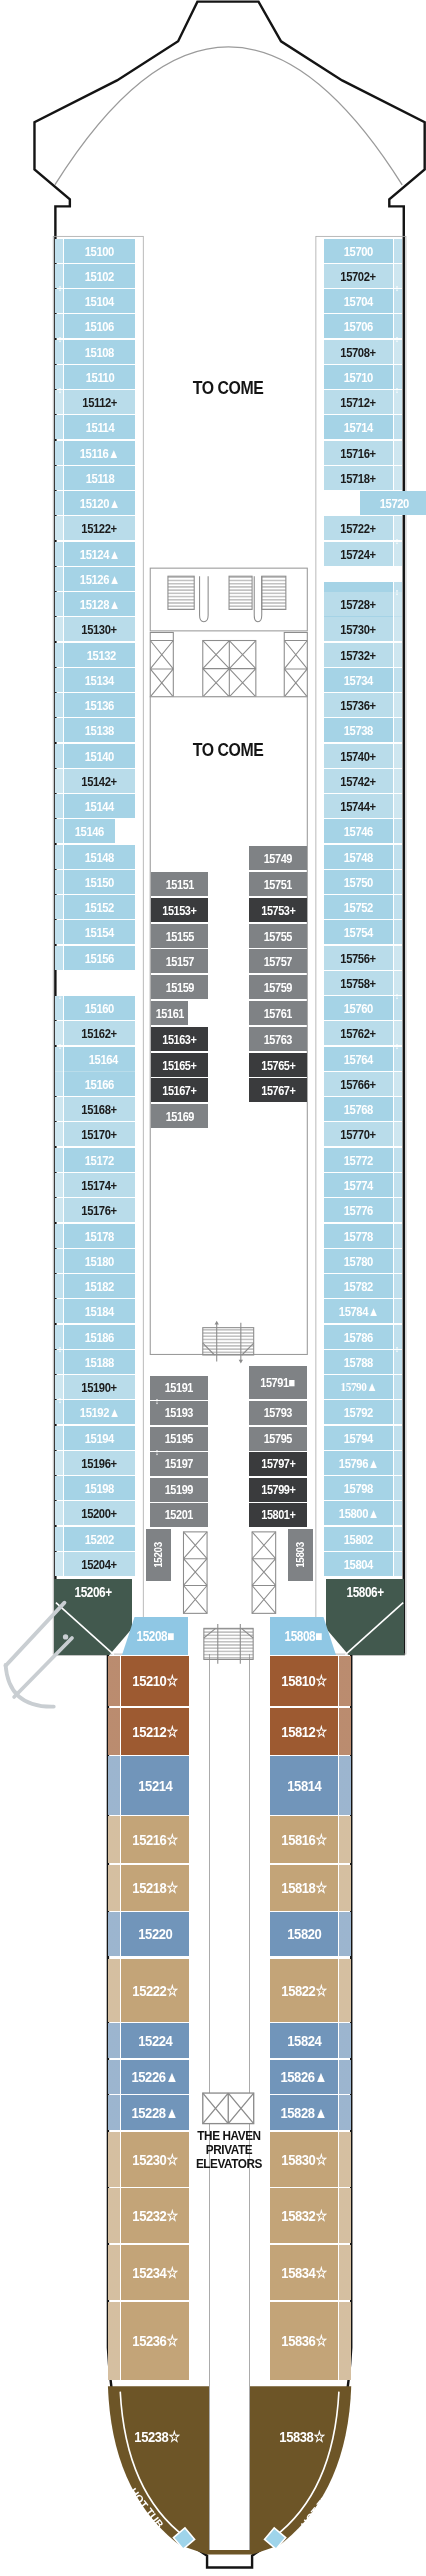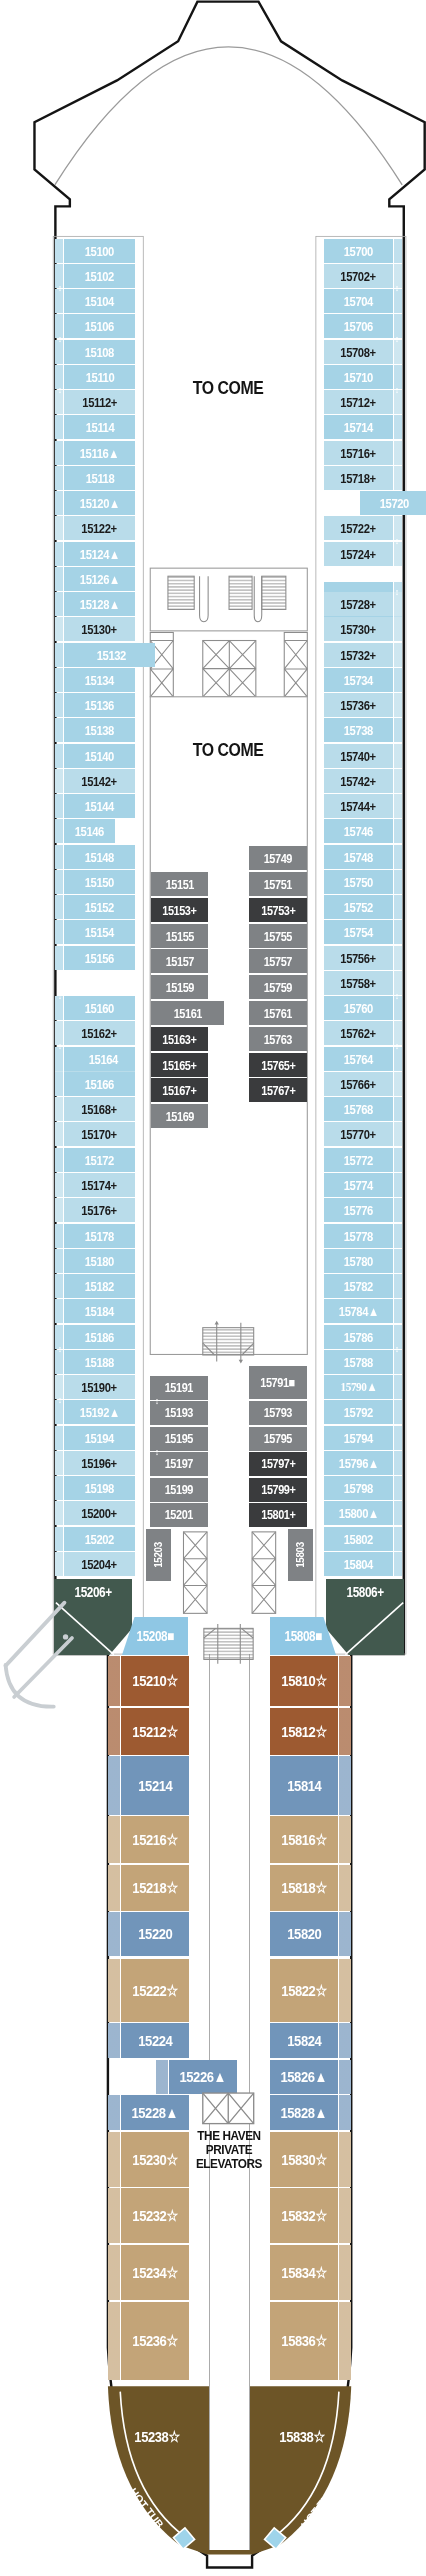--- a/index.html
+++ b/index.html
@@ -195,21 +195,21 @@
       </div>
       <div class="bx" style="left: 55px; top: 567px; width: 80px; height: 24px; font-size: 13.4px; background: linear-gradient(90deg, rgba(255, 255, 255, 0.3) 0px, rgba(255, 255, 255, 0.3) 8px, rgb(255, 255, 255) 8px, rgb(255, 255, 255) 9px, rgba(0, 0, 0, 0) 9px) rgb(165, 211, 230); color: rgb(255, 255, 255); padding-left: 9px;">
         <span>15126▲</span>
       </div>
       <div class="bx" style="left: 55px; top: 592px; width: 80px; height: 24px; font-size: 13.4px; background: linear-gradient(90deg, rgba(255, 255, 255, 0.3) 0px, rgba(255, 255, 255, 0.3) 8px, rgb(255, 255, 255) 8px, rgb(255, 255, 255) 9px, rgba(0, 0, 0, 0) 9px) rgb(165, 211, 230); color: rgb(255, 255, 255); padding-left: 9px;">
         <span>15128▲</span>
       </div>
       <div class="bx" style="left: 55px; top: 617px; width: 80px; height: 24px; font-size: 13.4px; background: linear-gradient(90deg, rgba(255, 255, 255, 0.3) 0px, rgba(255, 255, 255, 0.3) 8px, rgb(255, 255, 255) 8px, rgb(255, 255, 255) 9px, rgba(0, 0, 0, 0) 9px) rgb(185, 220, 234); color: rgb(27, 27, 27); padding-left: 9px;">
         <span>15130+</span>
       </div>
-      <div class="bx" style="left: 55px; top: 643px; width: 100px; height: 24px; font-size: 13.4px; background: linear-gradient(90deg, rgba(255, 255, 255, 0.3) 0px, rgba(255, 255, 255, 0.3) 8px, rgb(255, 255, 255) 8px, rgb(255, 255, 255) 9px, rgba(0, 0, 0, 0) 9px) rgb(165, 211, 230); color: rgb(255, 255, 255); padding-left: 13px;">
+      <div class="bx" style="left: 55px; top: 643px; width: 80px; height: 24px; font-size: 13.4px; background: linear-gradient(90deg, rgba(255, 255, 255, 0.3) 0px, rgba(255, 255, 255, 0.3) 8px, rgb(255, 255, 255) 8px, rgb(255, 255, 255) 9px, rgba(0, 0, 0, 0) 9px) rgb(165, 211, 230); color: rgb(255, 255, 255); padding-left: 13px;">
         <span>15132</span>
       </div>
       <div class="bx" style="left: 55px; top: 668px; width: 80px; height: 24px; font-size: 13.4px; background: linear-gradient(90deg, rgba(255, 255, 255, 0.3) 0px, rgba(255, 255, 255, 0.3) 8px, rgb(255, 255, 255) 8px, rgb(255, 255, 255) 9px, rgba(0, 0, 0, 0) 9px) rgb(165, 211, 230); color: rgb(255, 255, 255); padding-left: 9px;">
         <span>15134</span>
       </div>
       <div class="bx" style="left: 55px; top: 693px; width: 80px; height: 24px; font-size: 13.4px; background: linear-gradient(90deg, rgba(255, 255, 255, 0.3) 0px, rgba(255, 255, 255, 0.3) 8px, rgb(255, 255, 255) 8px, rgb(255, 255, 255) 9px, rgba(0, 0, 0, 0) 9px) rgb(165, 211, 230); color: rgb(255, 255, 255); padding-left: 9px;">
         <span>15136</span>
       </div>
       <div class="bx" style="left: 55px; top: 718px; width: 80px; height: 24px; font-size: 13.4px; background: linear-gradient(90deg, rgba(255, 255, 255, 0.3) 0px, rgba(255, 255, 255, 0.3) 8px, rgb(255, 255, 255) 8px, rgb(255, 255, 255) 9px, rgba(0, 0, 0, 0) 9px) rgb(165, 211, 230); color: rgb(255, 255, 255); padding-left: 9px;">
         <span>15138</span>
@@ -480,21 +480,21 @@
       </div>
       <div class="bx" style="left: 151px; top: 924px; width: 57px; height: 24px; font-size: 13px; background: rgb(127, 130, 133); color: rgb(255, 255, 255);">
         <span>15155</span>
       </div>
       <div class="bx" style="left: 151px; top: 949px; width: 57px; height: 24px; font-size: 13px; background: rgb(127, 130, 133); color: rgb(255, 255, 255);">
         <span>15157</span>
       </div>
       <div class="bx" style="left: 151px; top: 975px; width: 57px; height: 24px; font-size: 13px; background: rgb(127, 130, 133); color: rgb(255, 255, 255);">
         <span>15159</span>
       </div>
-      <div class="bx" style="left: 151px; top: 1001px; width: 73px; height: 24px; font-size: 13px; background: rgb(127, 130, 133); color: rgb(255, 255, 255);">
+      <div class="bx" style="left: 151px; top: 1001px; width: 37px; height: 24px; font-size: 13px; background: rgb(127, 130, 133); color: rgb(255, 255, 255);">
         <span>15161</span>
       </div>
       <div class="bx" style="left: 151px; top: 1027px; width: 57px; height: 24px; font-size: 13px; background: rgb(58, 59, 61); color: rgb(255, 255, 255);">
         <span>15163+</span>
       </div>
       <div class="bx" style="left: 151px; top: 1053px; width: 57px; height: 24px; font-size: 13px; background: rgb(58, 59, 61); color: rgb(255, 255, 255);">
         <span>15165+</span>
       </div>
       <div class="bx" style="left: 151px; top: 1078px; width: 57px; height: 24px; font-size: 13px; background: rgb(58, 59, 61); color: rgb(255, 255, 255);">
         <span>15167+</span>
@@ -585,21 +585,21 @@
       </div>
       <div class="bx" style="left: 108px; top: 1912px; width: 81px; height: 44px; font-size: 15.5px; background: linear-gradient(90deg, rgba(255, 255, 255, 0.3) 0px, rgba(255, 255, 255, 0.3) 11.8px, rgb(255, 255, 255) 11.8px, rgb(255, 255, 255) 13px, rgba(0, 0, 0, 0) 13px) rgb(113, 149, 186); color: rgb(255, 255, 255); padding-left: 13px;">
         <span>15220</span>
       </div>
       <div class="bx" style="left: 108px; top: 1959px; width: 81px; height: 63px; font-size: 15.5px; background: linear-gradient(90deg, rgba(255, 255, 255, 0.3) 0px, rgba(255, 255, 255, 0.3) 11.8px, rgb(255, 255, 255) 11.8px, rgb(255, 255, 255) 13px, rgba(0, 0, 0, 0) 13px) rgb(195, 164, 120); color: rgb(255, 255, 255); padding-left: 13px;">
         <span>15222☆</span>
       </div>
       <div class="bx" style="left: 108px; top: 2023px; width: 81px; height: 35px; font-size: 15.5px; background: linear-gradient(90deg, rgba(255, 255, 255, 0.3) 0px, rgba(255, 255, 255, 0.3) 11.8px, rgb(255, 255, 255) 11.8px, rgb(255, 255, 255) 13px, rgba(0, 0, 0, 0) 13px) rgb(113, 149, 186); color: rgb(255, 255, 255); padding-left: 13px;">
         <span>15224</span>
       </div>
-      <div class="bx" style="left: 108px; top: 2060px; width: 81px; height: 34px; font-size: 15.5px; background: linear-gradient(90deg, rgba(255, 255, 255, 0.3) 0px, rgba(255, 255, 255, 0.3) 11.8px, rgb(255, 255, 255) 11.8px, rgb(255, 255, 255) 13px, rgba(0, 0, 0, 0) 13px) rgb(113, 149, 186); color: rgb(255, 255, 255); padding-left: 13px; margin-left: 48px;">
+      <div class="bx" style="left: 108px; top: 2060px; width: 81px; height: 34px; font-size: 15.5px; background: linear-gradient(90deg, rgba(255, 255, 255, 0.3) 0px, rgba(255, 255, 255, 0.3) 11.8px, rgb(255, 255, 255) 11.8px, rgb(255, 255, 255) 13px, rgba(0, 0, 0, 0) 13px) rgb(113, 149, 186); color: rgb(255, 255, 255); padding-left: 13px;">
         <span>15226▲</span>
       </div>
       <div class="bx" style="left: 108px; top: 2095px; width: 81px; height: 35px; font-size: 15.5px; background: linear-gradient(90deg, rgba(255, 255, 255, 0.3) 0px, rgba(255, 255, 255, 0.3) 11.8px, rgb(255, 255, 255) 11.8px, rgb(255, 255, 255) 13px, rgba(0, 0, 0, 0) 13px) rgb(113, 149, 186); color: rgb(255, 255, 255); padding-left: 13px;">
         <span>15228▲</span>
       </div>
       <div class="bx" style="left: 108px; top: 2132px; width: 81px; height: 55px; font-size: 15.5px; background: linear-gradient(90deg, rgba(255, 255, 255, 0.3) 0px, rgba(255, 255, 255, 0.3) 11.8px, rgb(255, 255, 255) 11.8px, rgb(255, 255, 255) 13px, rgba(0, 0, 0, 0) 13px) rgb(195, 164, 120); color: rgb(255, 255, 255); padding-left: 13px;">
         <span>15230☆</span>
       </div>
       <div class="bx" style="left: 108px; top: 2188px; width: 81px; height: 55px; font-size: 15.5px; background: linear-gradient(90deg, rgba(255, 255, 255, 0.3) 0px, rgba(255, 255, 255, 0.3) 11.8px, rgb(255, 255, 255) 11.8px, rgb(255, 255, 255) 13px, rgba(0, 0, 0, 0) 13px) rgb(195, 164, 120); color: rgb(255, 255, 255); padding-left: 13px;">
         <span>15232☆</span>

